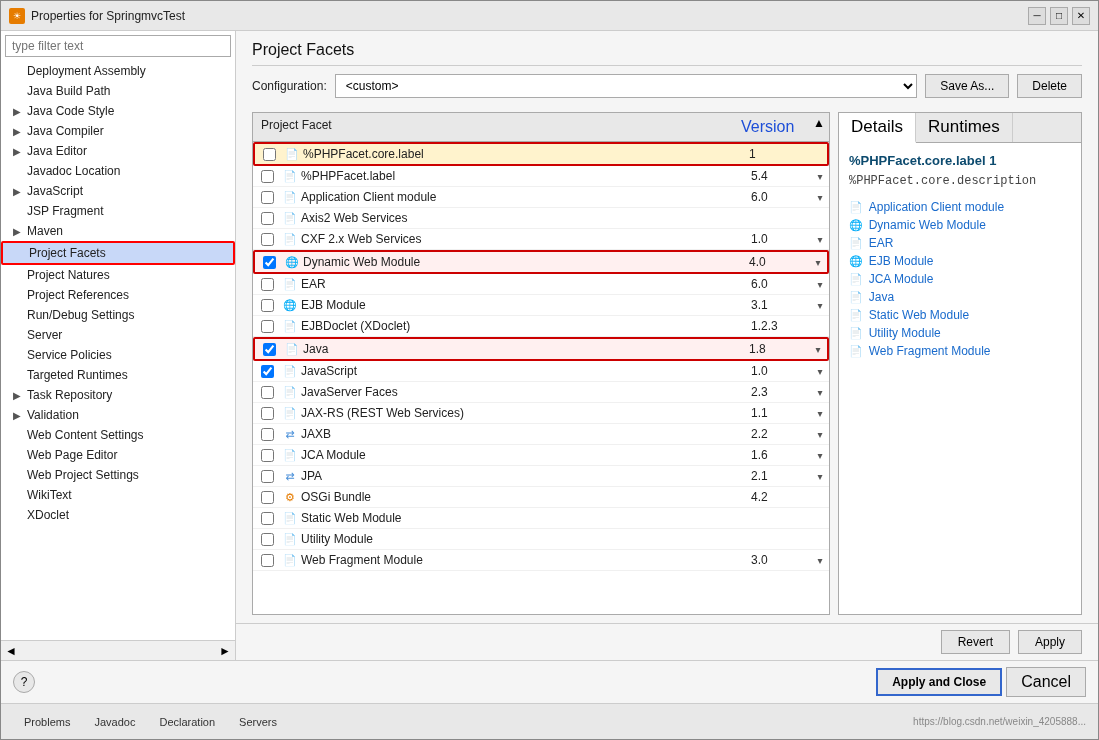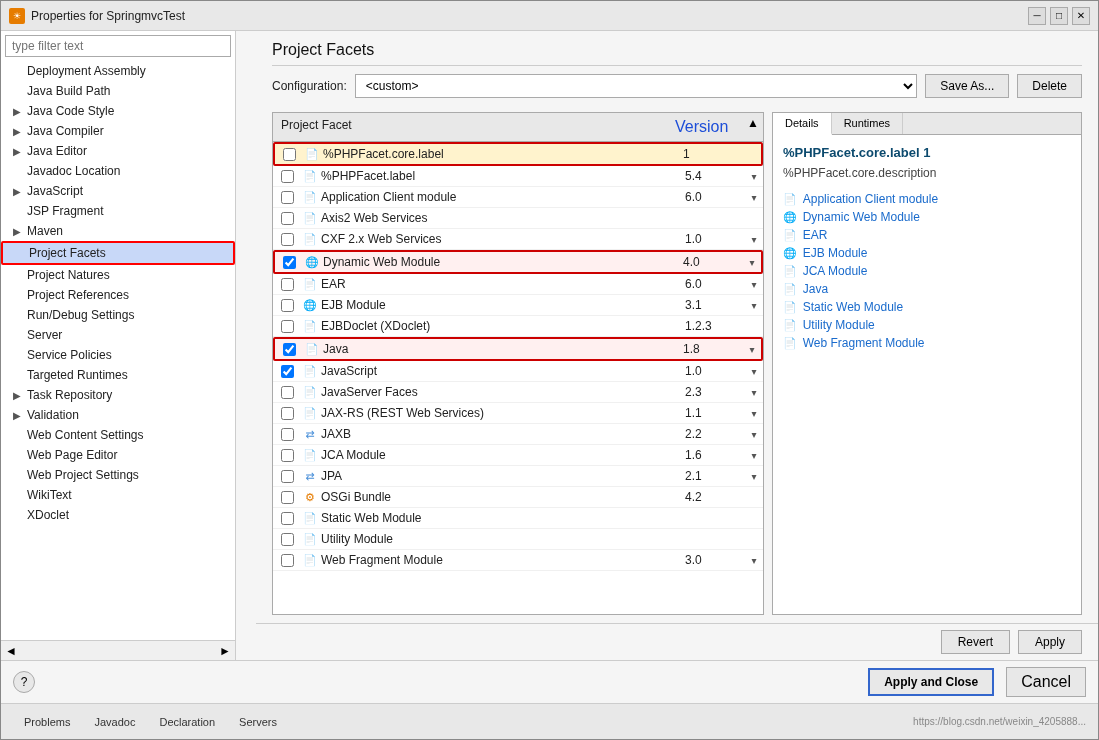--- a/index.html
+++ b/index.html
@@ -7,21 +7,21 @@
 
     .window { width: 1099px; height: 740px; background: #f5f5f5; border: 1px solid #888; display: flex; flex-direction: column; }
 
     .title-bar { background: #e8e8e8; border-bottom: 1px solid #ccc; height: 30px; display: flex; align-items: center; padding: 0 8px; justify-content: space-between; }
     .title-bar-left { display: flex; align-items: center; gap: 6px; }
     .title-icon { width: 16px; height: 16px; background: #e67c00; border-radius: 2px; display: flex; align-items: center; justify-content: center; color: white; font-size: 9px; }
     .title-text { font-size: 12px; color: #222; }
     .title-controls { display: flex; gap: 4px; }
     .title-btn { width: 18px; height: 18px; border: 1px solid #aaa; background: #ddd; display: flex; align-items: center; justify-content: center; cursor: pointer; font-size: 10px; }
 
-    .main-content { display: flex; flex: 1; overflow: hidden; gap: 20px; }
+    .main-content { display: flex; flex: 1; overflow: hidden; }
 
     
     .sidebar { width: 235px; background: white; border-right: 1px solid #ccc; display: flex; flex-direction: column; overflow: hidden; }
     .filter-input { border: 1px solid #aaa; margin: 4px; padding: 3px 6px; font-size: 12px; color: #888; width: calc(100% - 8px); }
     .sidebar-list { flex: 1; overflow-y: auto; }
     .sidebar-item { padding: 3px 8px 3px 12px; cursor: pointer; display: flex; align-items: center; gap: 4px; color: #222; }
     .expand-arrow { color: #555; font-size: 10px; width: 10px; }
     .sidebar-item.selected-highlight { background: #c8d8f8; border: 2px solid red; border-radius: 2px; }
     .sidebar-bottom { height: 20px; display: flex; align-items: center; padding: 0 4px; background: #f0f0f0; border-top: 1px solid #ccc; justify-content: space-between; }
 
@@ -30,61 +30,61 @@
     .panel-header { padding: 10px 16px 6px; background: #f5f5f5; }
     .panel-title { font-size: 16px; font-weight: normal; color: #111; border-bottom: 1px solid #ccc; padding-bottom: 6px; margin-bottom: 8px; }
     .config-row { display: flex; align-items: center; gap: 8px; margin-bottom: 8px; }
     .config-label { font-size: 12px; color: #222; }
     .config-select { flex: 1; padding: 3px 6px; border: 1px solid #aaa; background: white; font-size: 12px; }
     .config-btn { padding: 4px 14px; border: 1px solid #aaa; background: #e8e8e8; cursor: pointer; font-size: 12px; }
 
     .panel-body { flex: 1; display: flex; padding: 0 16px 8px; gap: 8px; overflow: hidden; }
 
     
-    .facets-panel { width: 492px; display: flex; flex-direction: column; border: 1px solid #aaa; background: white; }
+    .facets-panel { width: 578px; display: flex; flex-direction: column; border: 1px solid #aaa; background: white; }
     .facets-header { display: flex; background: #e8e8e8; border-bottom: 1px solid #aaa; padding: 3px 0; }
     .facets-col-name { flex: 1; padding: 2px 8px; font-size: 12px; color: #222; }
     .facets-col-version { width: 80px; padding: 2px 8px; font-size: 16px; color: #1d4ed8; }
     .facets-col-scroll { width: 16px; }
 
     .facets-body { flex: 1; overflow-y: scroll; }
     .facet-row { display: flex; align-items: center; padding: 2px 0; border-bottom: 1px solid #f0f0f0; }
     .facet-check { width: 28px; display: flex; align-items: center; justify-content: center; }
     .facet-check input[type=checkbox] { cursor: pointer; }
     .facet-icon { width: 18px; height: 16px; display: flex; align-items: center; justify-content: center; font-size: 11px; }
     .facet-name { flex: 1; color: #222; padding-left: 2px; }
     .facet-version { width: 60px; color: #222; }
     .facet-dropdown { width: 18px; text-align: center; color: #555; cursor: pointer; font-size: 10px; }
 
     .doc-icon { color: #4a90d9; }
     .web-icon { color: #e67c00; }
 
     
     .details-panel { flex: 1; display: flex; flex-direction: column; border: 1px solid #aaa; background: white; }
     .details-tabs { display: flex; border-bottom: 1px solid #aaa; background: #e8e8e8; }
-    .details-tab { padding: 4px 12px; cursor: pointer; font-size: 11px; border-right: 1px solid #ccc; }
+    .details-tab { padding: 4px 12px; cursor: pointer; font-size: 17px; border-right: 1px solid #ccc; }
     .details-tab.active { background: white; border-bottom: 2px solid white; margin-bottom: -1px; }
     .details-content { flex: 1; padding: 10px; overflow-y: auto; }
     .details-title { font-size: 13px; font-weight: bold; color: #0c4a6e; margin-bottom: 6px; }
-    .details-desc { color: #444; margin-bottom: 10px; font-size: 12px; }
+    .details-desc { color: #444; margin-bottom: 10px; font-size: 12px; font-family: Liberation Mono, monospace; }
     .details-conflicts-label { color: #333; margin-bottom: 6px; font-size: 12px; }
     .conflict-item { display: flex; align-items: center; gap: 6px; padding: 2px 0; font-size: 12px; color: #1a6bcc; }
     .conflict-icon { font-size: 11px; }
     .bottom-btn { padding: 4px 16px; border: 1px solid #aaa; background: #e8e8e8; cursor: pointer; font-size: 12px; }
 
     
     .footer { background: #e8e8e8; border-top: 1px solid #ccc; height: 36px; display: flex; align-items: center; justify-content: space-between; padding: 0 12px; }
     .footer-tabs { display: flex; gap: 2px; }
     .footer-tab { padding: 3px 10px; font-size: 11px; color: #333; cursor: pointer; border: 1px solid transparent; border-bottom: none; }
     .footer-url { font-size: 10px; color: #888; }
 
     
     .action-row { display: flex; justify-content: flex-end; gap: 8px; padding: 6px 16px; background: #f5f5f5; border-top: 1px solid #ccc; }
     .dialog-footer { display: flex; justify-content: space-between; align-items: center; padding: 6px 12px; background: #f5f5f5; border-top: 1px solid #ccc; }
-    .dialog-footer-right { display: flex; gap: 12px; align-items: center; }
+    .dialog-footer-right { display: flex; gap: 4px; align-items: center; }
     .apply-close-btn { padding: 5px 14px; border: 2px solid #3366cc; background: #e8e8e8; cursor: pointer; font-size: 12px; font-weight: bold; }
     .cancel-btn { padding: 5px 14px; border: 1px solid #aaa; background: #e8e8e8; cursor: pointer; font-size: 16px; }
     .help-btn { width: 22px; height: 22px; border: 1px solid #aaa; background: #e8e8e8; border-radius: 50%; cursor: pointer; font-size: 12px; display: flex; align-items: center; justify-content: center; }
 
     
     .facets-body::-webkit-scrollbar { width: 12px; }
     .facets-body::-webkit-scrollbar-track { background: #f0f0f0; }
     .facets-body::-webkit-scrollbar-thumb { background: #bbb; border: 1px solid #999; }
   </style>
 </head>

